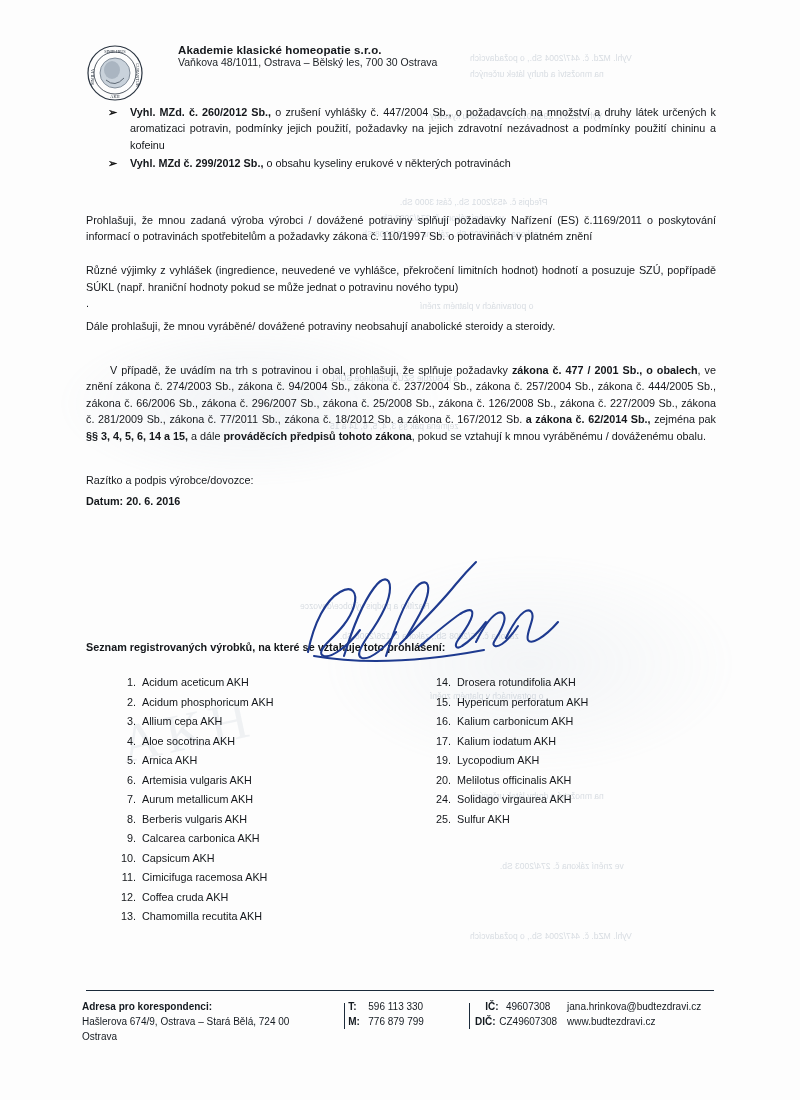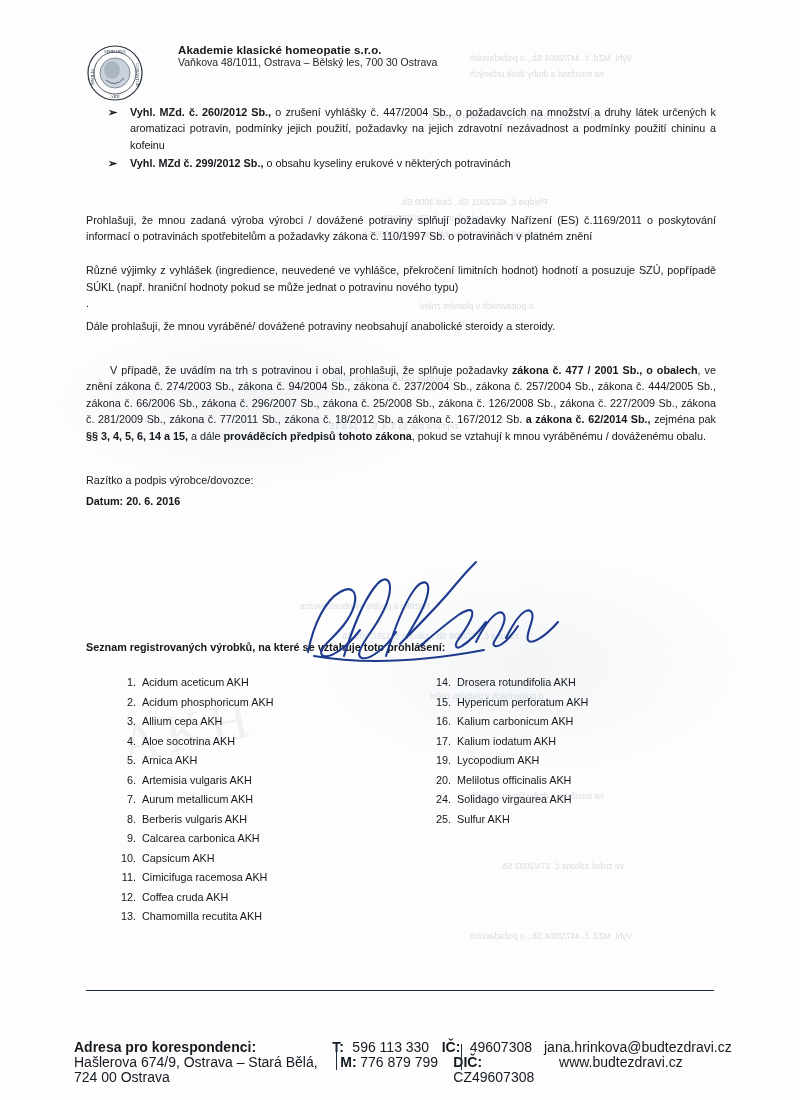--- a/index.html
+++ b/index.html
@@ -185,37 +185,36 @@
   
   .footer-rule {
     position: absolute;
     left: 86px;
     top: 990px;
     width: 628px;
     border-top: 1.4px solid #1b2a3a;
   }
   .footer {
     position: absolute;
-    left: 74px;
+    left: 82px;
     top: 999px;
     width: 640px;
-    font-size: 14px;
+    font-size: 10px;
     line-height: 15px;
     color: #141a20;
-    margin-top: 41px;
   }
   .footer-row {
     display: flex;
     align-items: flex-start;
   }
   .f-addr { width: 268px; }
   .f-addr .t1 { font-weight: bold; }
   .f-phone { width: 124px; padding-left: 22px; }
   .f-phone .lbl { display: inline-block; width: 20px; font-weight: bold; }
-  .f-ico { width: 116px; }
+  .f-ico { width: 116px; text-align: center; }
   .f-ico .lbl { display: inline-block; width: 28px; font-weight: bold; }
   .f-web { width: 170px; }
   .f-sep {
     position: absolute;
     top: 4px;
     width: 1px;
     height: 26px;
     background: #1b2a3a;
   }
   .f-sep.s1 { left: 262px; }

